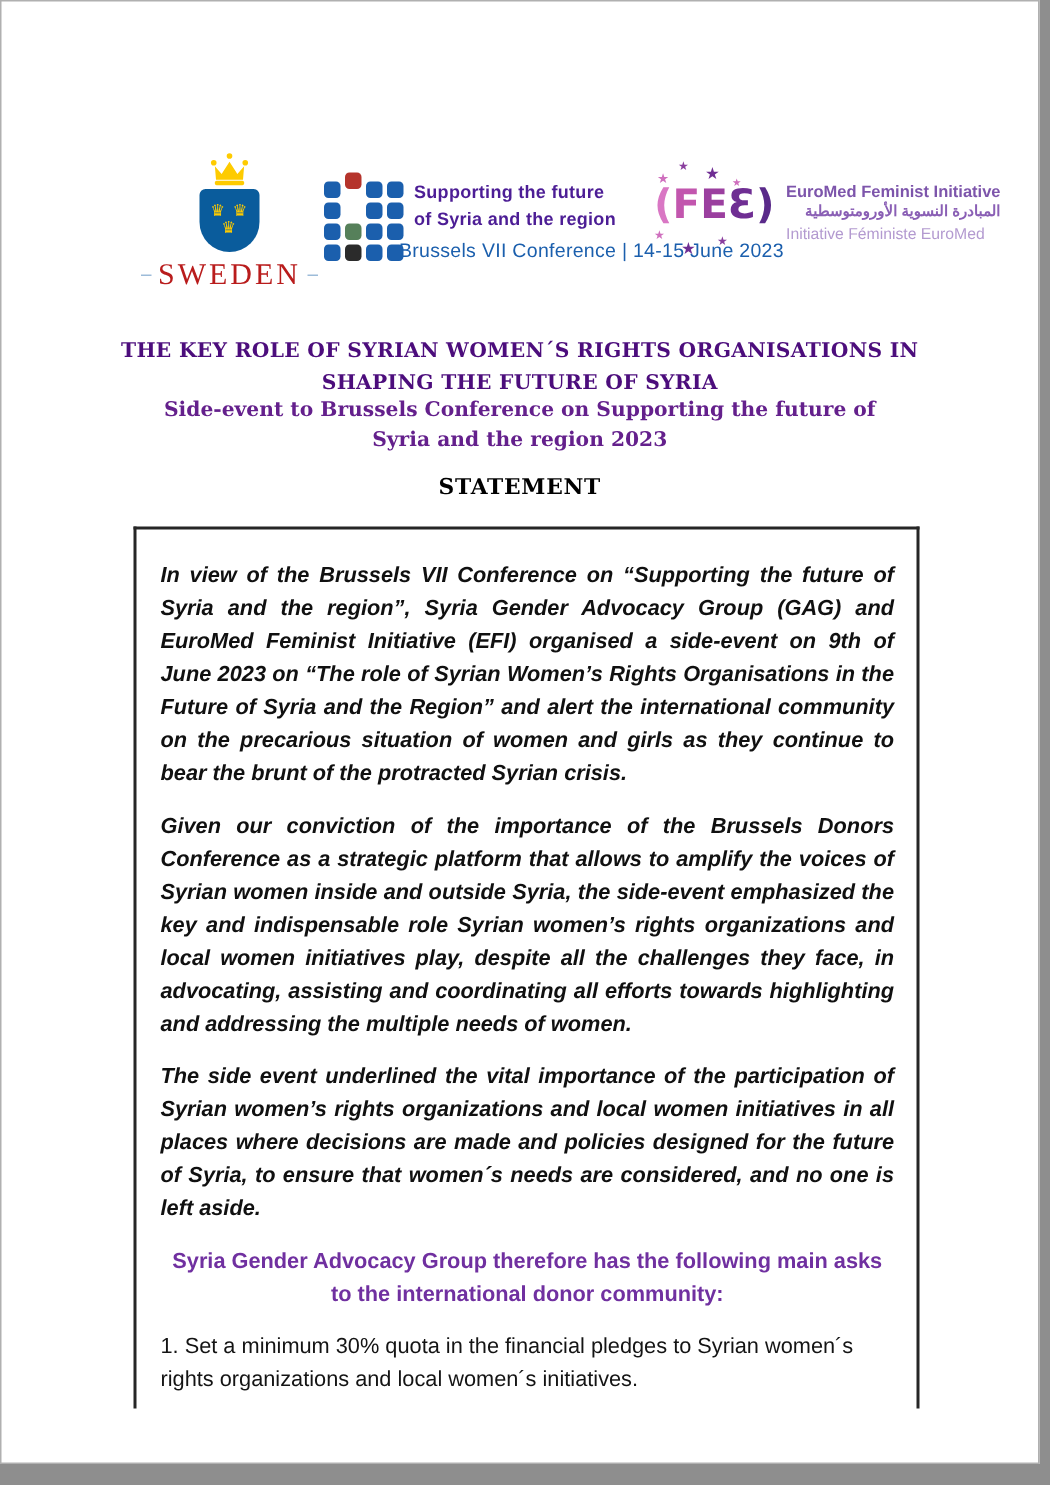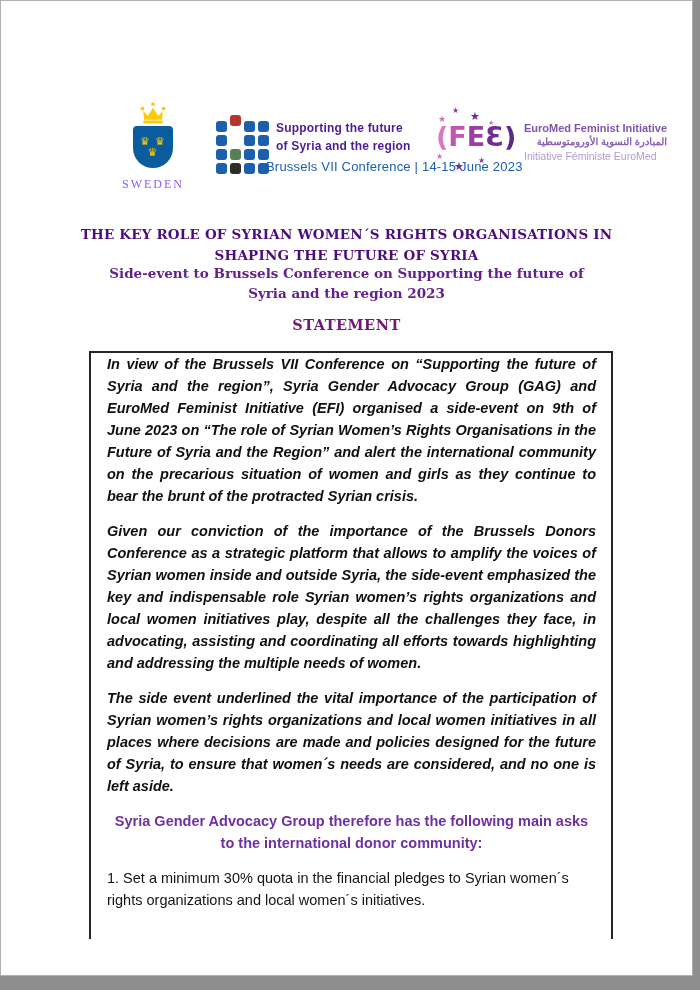--- a/index.html
+++ b/index.html
@@ -17,22 +17,22 @@
   .logo-sweden{position:absolute;left:93px;top:100px;width:118px;text-align:center;}
   .sw-crown{width:30px;height:24px;margin:0 auto;display:block;}
   .sw-shield{
     width:40px;height:42px;margin:1px auto 0;background:#0a5c9c;
     border-radius:4px 4px 20px 20px;
     display:flex;flex-direction:column;align-items:center;justify-content:center;gap:0;
   }
   .sw-shield .row{color:#fecb00;font-size:11px;line-height:11px;letter-spacing:1px;}
   .sw-word{
     margin-top:4px;display:flex;align-items:center;justify-content:center;gap:4px;
-    color:#8b5cf6;font-family:"Liberation Serif",serif;
-    font-size:12px;letter-spacing:2px;flex-direction:column;
+    color:#b91c1c;font-family:"Liberation Serif",serif;
+    font-size:20px;letter-spacing:2px;
   }
   .sw-word .rule{height:1px;background:#9dbcd9;flex:1 1 auto;}
   .logo-brussels{position:absolute;left:215px;top:110px;display:flex;}
   .bx-grid{position:relative;width:50px;height:64px;margin-top:4px;}
   .bx-grid span{
     position:absolute;width:11px;height:11px;border-radius:3px;background:#1b5fad;display:block;
   }
   .bx-title{
     margin-left:10px;margin-top:8px;
     font-size:12px;line-height:18px;font-weight:bold;color:#4c1d95;letter-spacing:0.2px;
@@ -63,27 +63,27 @@
   }
   .doc-subtitle{
     position:absolute;top:262px;left:50%;transform:translateX(-50%);
     width:490px;text-align:center;
     font-family:"DejaVu Serif",serif;font-weight:bold;
     font-size:13.5px;line-height:20px;color:#64208c;
   }
   .doc-statement{
     position:absolute;top:315px;left:50%;transform:translateX(-50%);
     text-align:center;font-family:"DejaVu Serif",serif;font-weight:bold;
-    font-size:14.5px;color:#701a75;letter-spacing:0.5px;
+    font-size:14.5px;color:#000000;letter-spacing:0.5px;
   }
   
   .stmt-box{
     position:absolute;left:88px;top:350px;width:524px;height:588px;
     border:2px solid #262626;border-bottom:none;box-sizing:border-box;
-    padding:0 15px 0 16px;overflow:hidden;
+    padding:20px 15px 0 16px;overflow:hidden;
   }
   .stmt-box p{
     margin:0 0 13px 0;
     font-size:14.5px;line-height:22px;font-weight:bold;font-style:italic;
     color:#101010;text-align:justify;
   }
   .asks-heading{
     margin:0 0 13px 0;
     font-size:14.5px;line-height:22px;font-weight:bold;
     color:#7030a0;text-align:center;

